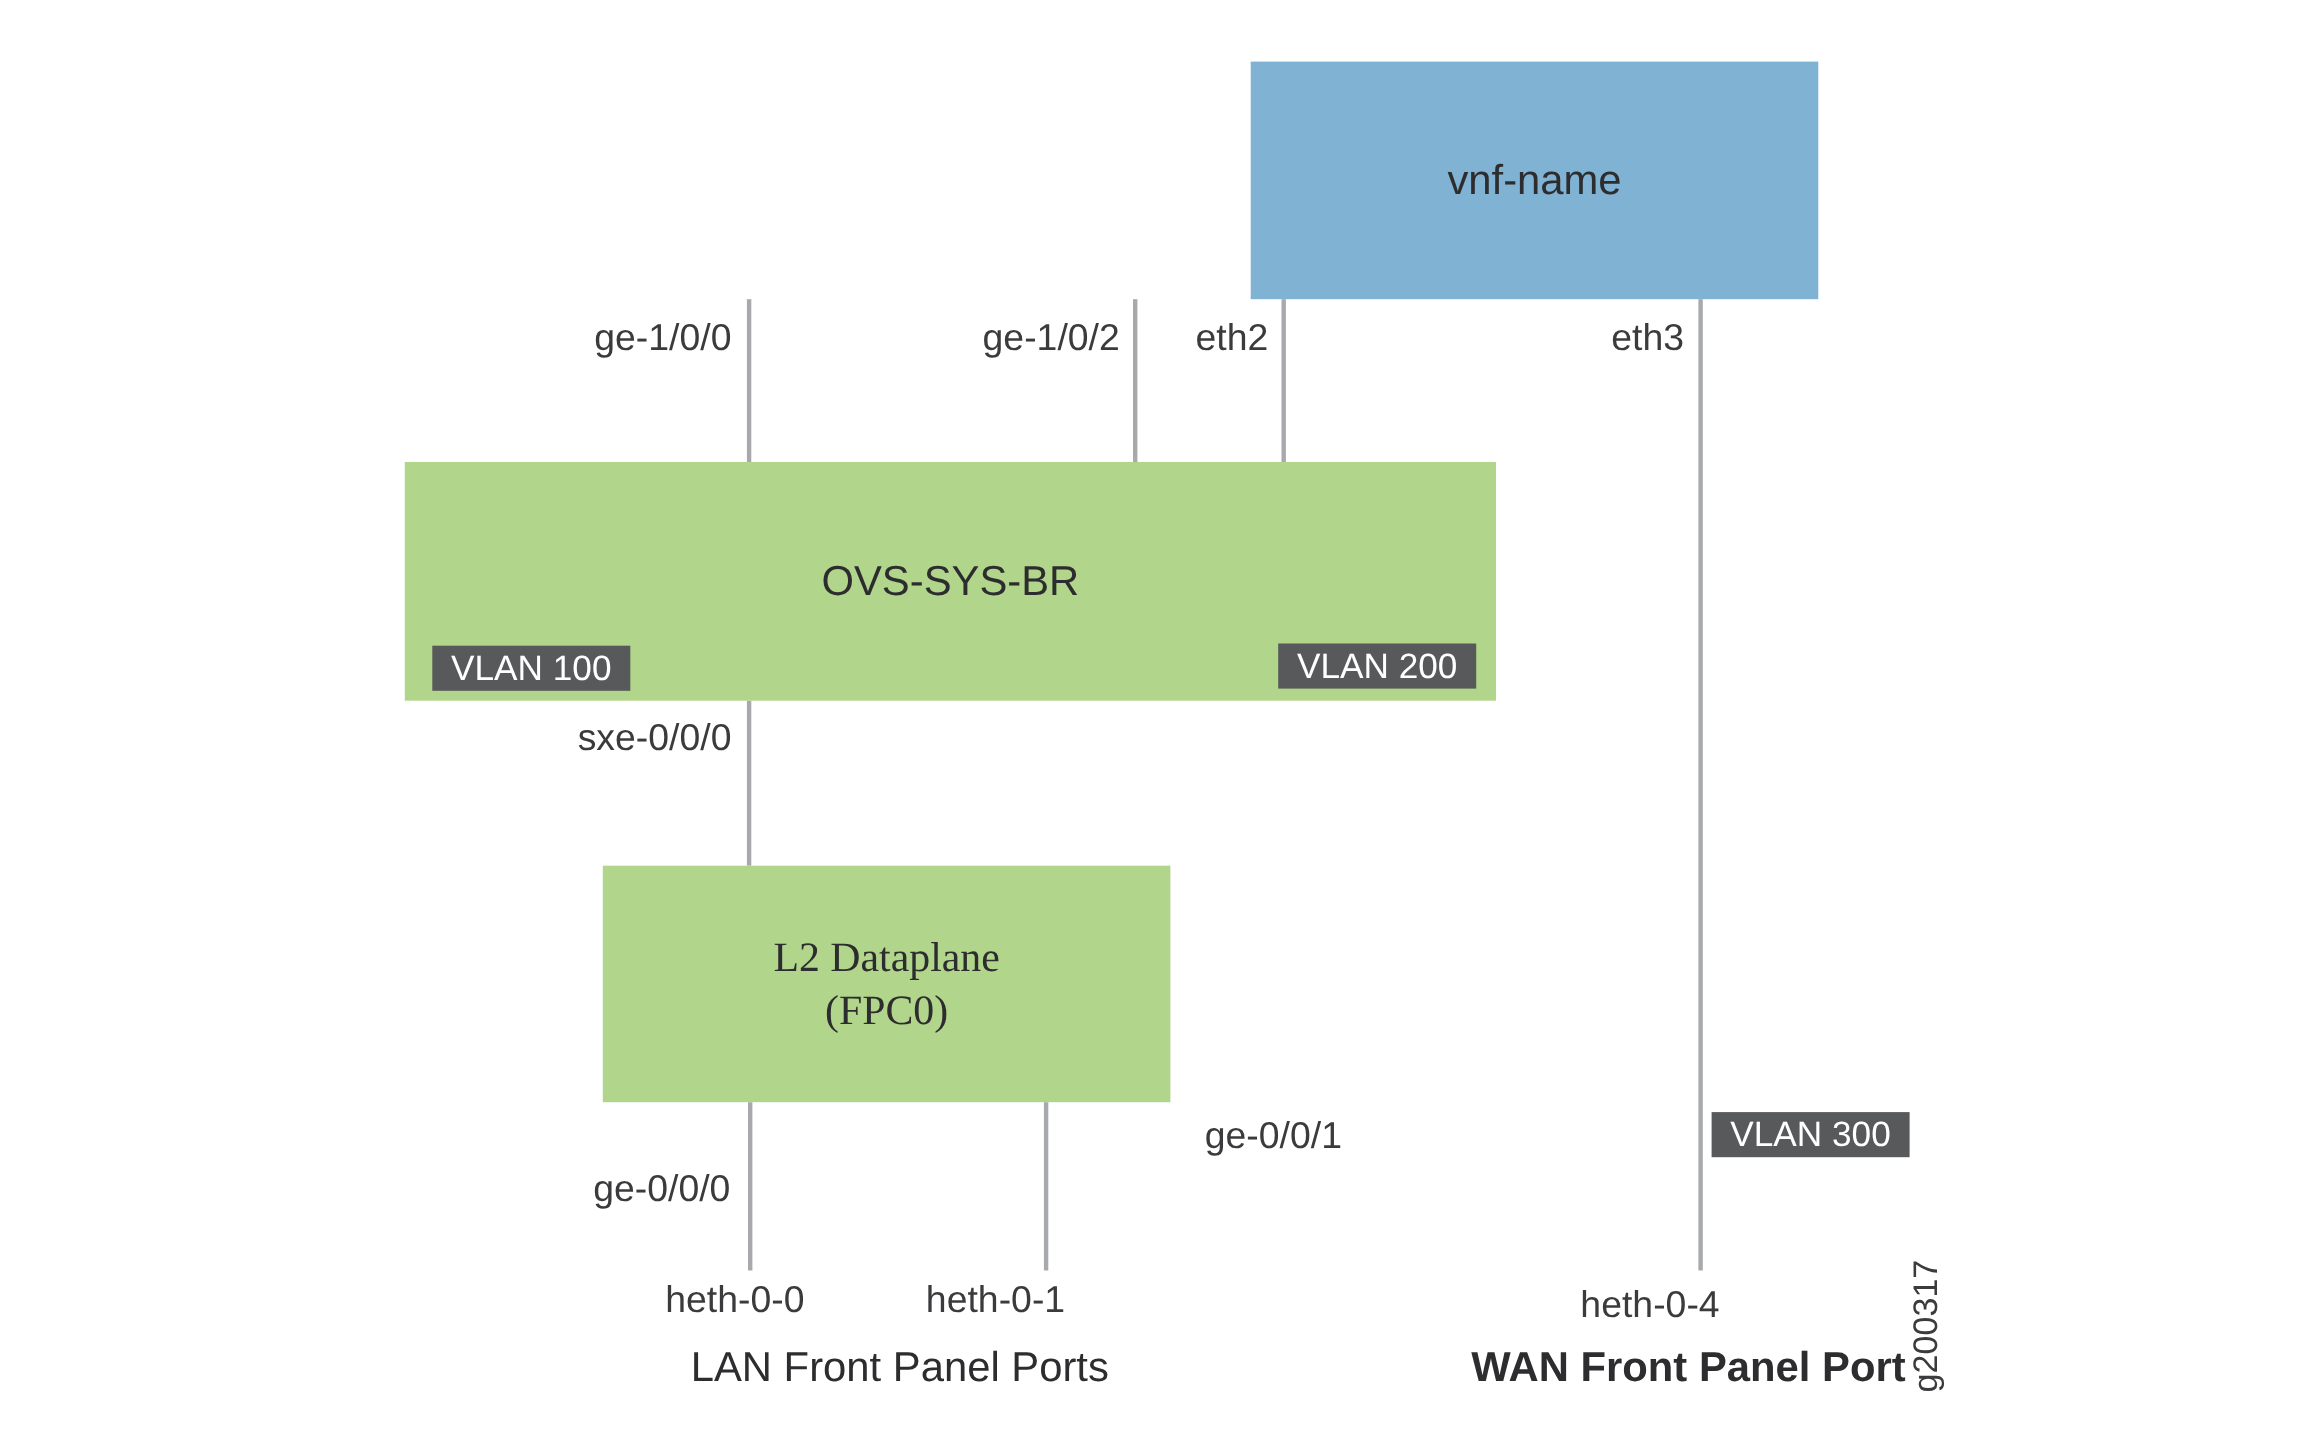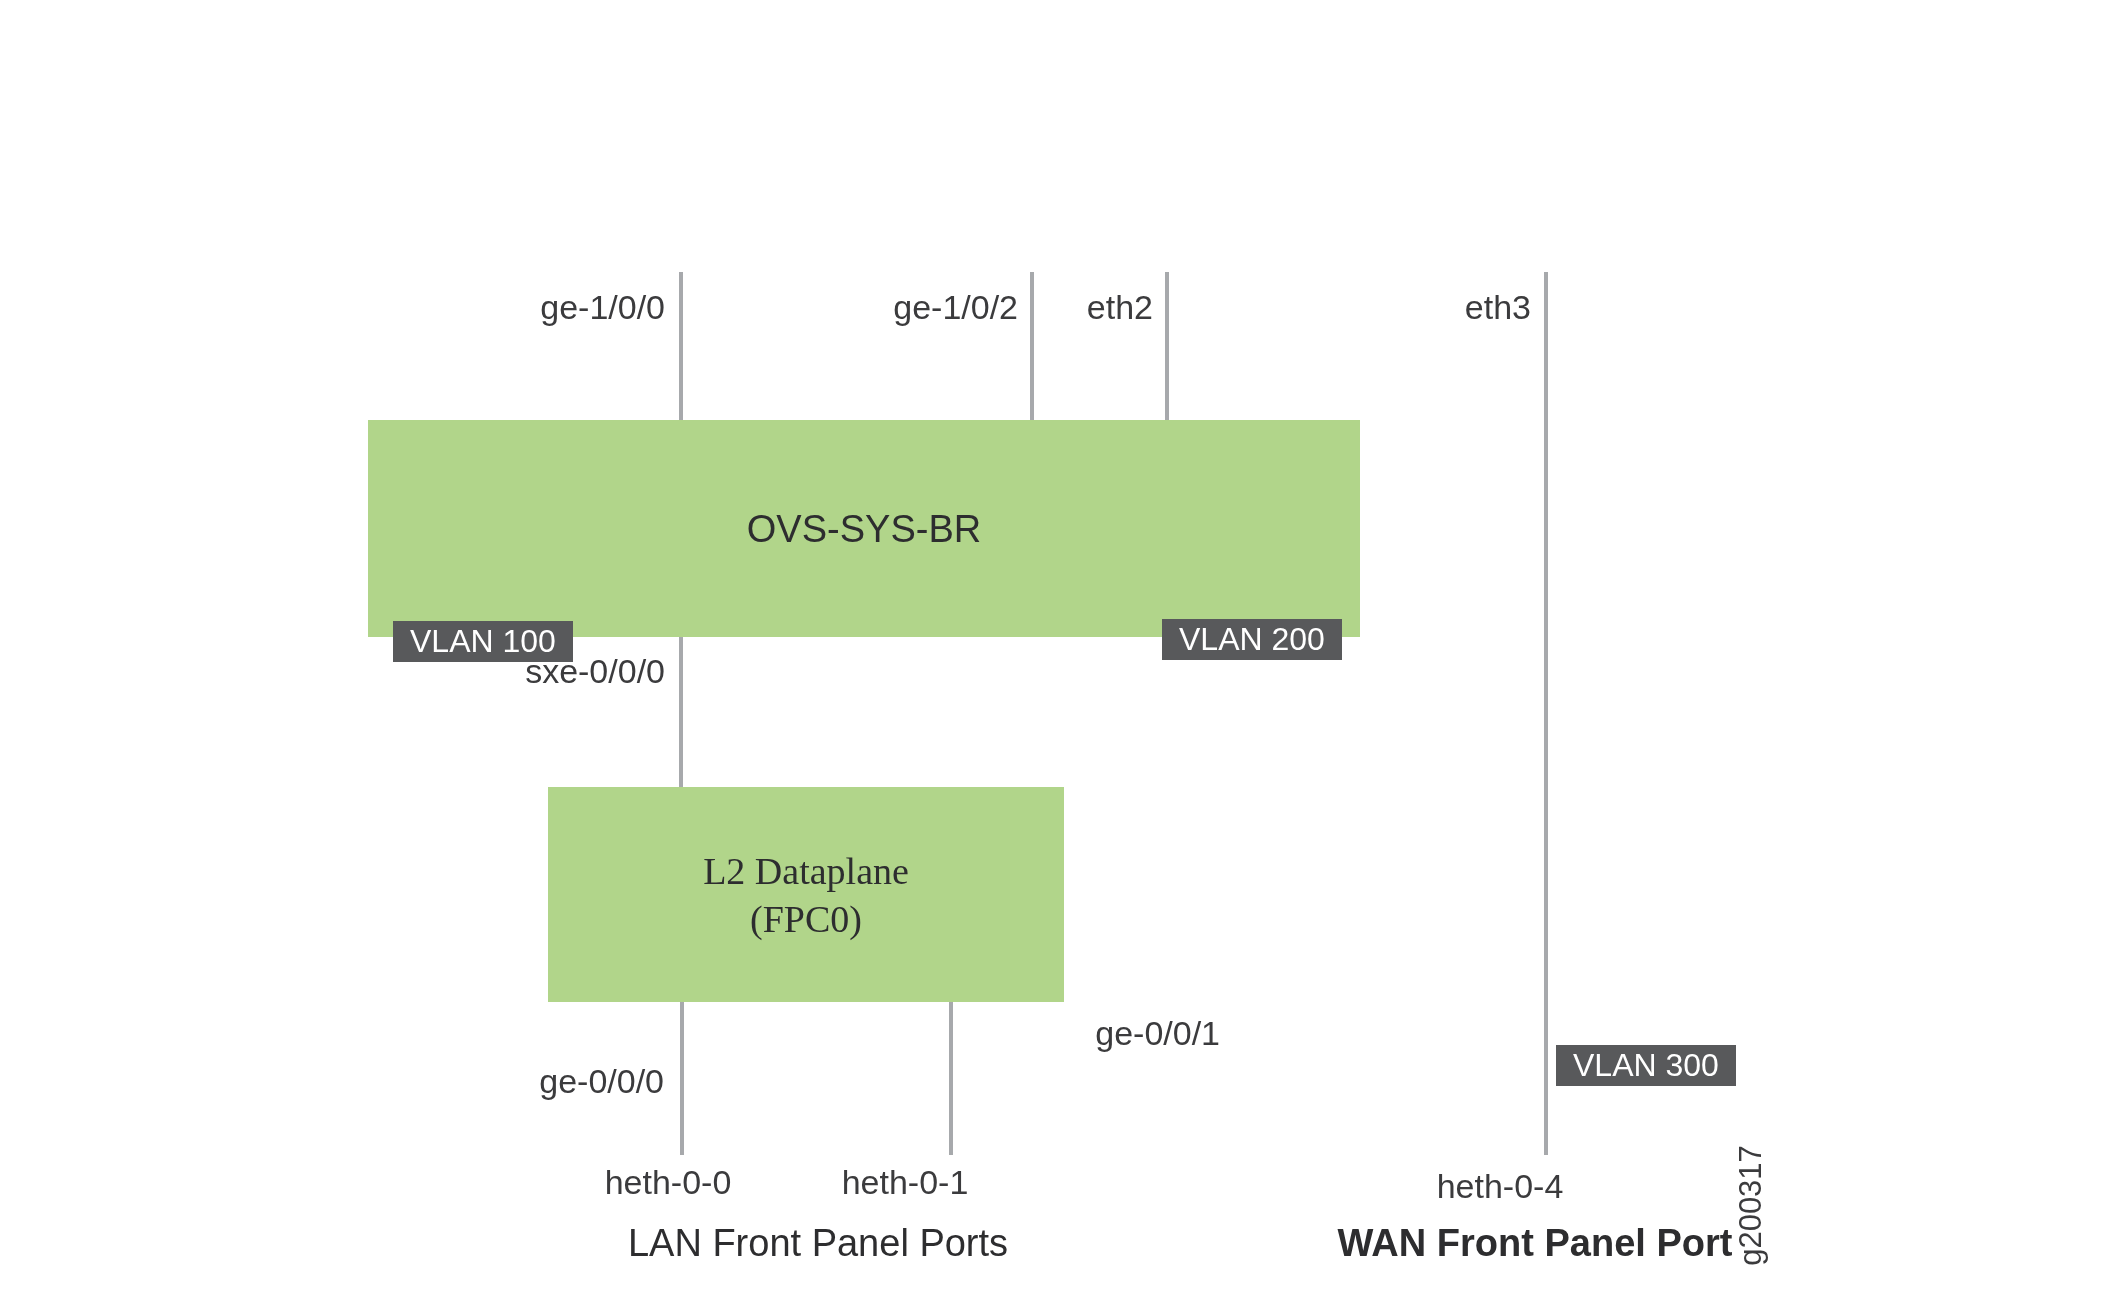--- a/index.html
+++ b/index.html
@@ -44,21 +44,20 @@
   .port.c{text-align:center;}
   .badge{
     position:absolute;
     box-sizing:border-box;
     height:41px;
     padding:0 17px;
     background:var(--badge);
     color:#ffffff;
     font-size:32px;line-height:41px;
     white-space:nowrap;
-    margin-top:34px;
   }
   .caption{
     position:absolute;
     color:var(--text);
     font-size:38px;line-height:42px;
     text-align:center;
     white-space:nowrap;
   }
   .figid{
     position:absolute;
@@ -77,20 +76,23 @@
   <div class="vline" style="left:679px;top:272px;height:148px;"></div>
   <div class="vline" style="left:1030px;top:272px;height:176px;"></div>
   <div class="vline" style="left:1165px;top:272px;height:176px;"></div>
   <div class="vline" style="left:1544px;top:272px;height:883px;"></div>
   <div class="vline" style="left:679px;top:637px;height:150px;"></div>
   <div class="vline" style="left:680px;top:1002px;height:153px;"></div>
   <div class="vline" style="left:949px;top:1002px;height:153px;"></div>
   <div class="dashline" style="left:1032px;top:441px;width:137px;"></div>
 
 
+  <div class="node blue" style="left:1137px;top:56px;width:516px;height:216px;">
+    <div>vnf-name</div>
+  </div>
 
   <div class="node green" style="left:368px;top:420px;width:992px;height:217px;">
     <div>OVS-SYS-BR</div>
   </div>
 
   <div class="node green" style="left:548px;top:787px;width:516px;height:215px;font-family:Liberation Serif, serif;">
     <div>
       <div>L2 Dataplane</div>
       <div>(FPC0)</div>
     </div>

